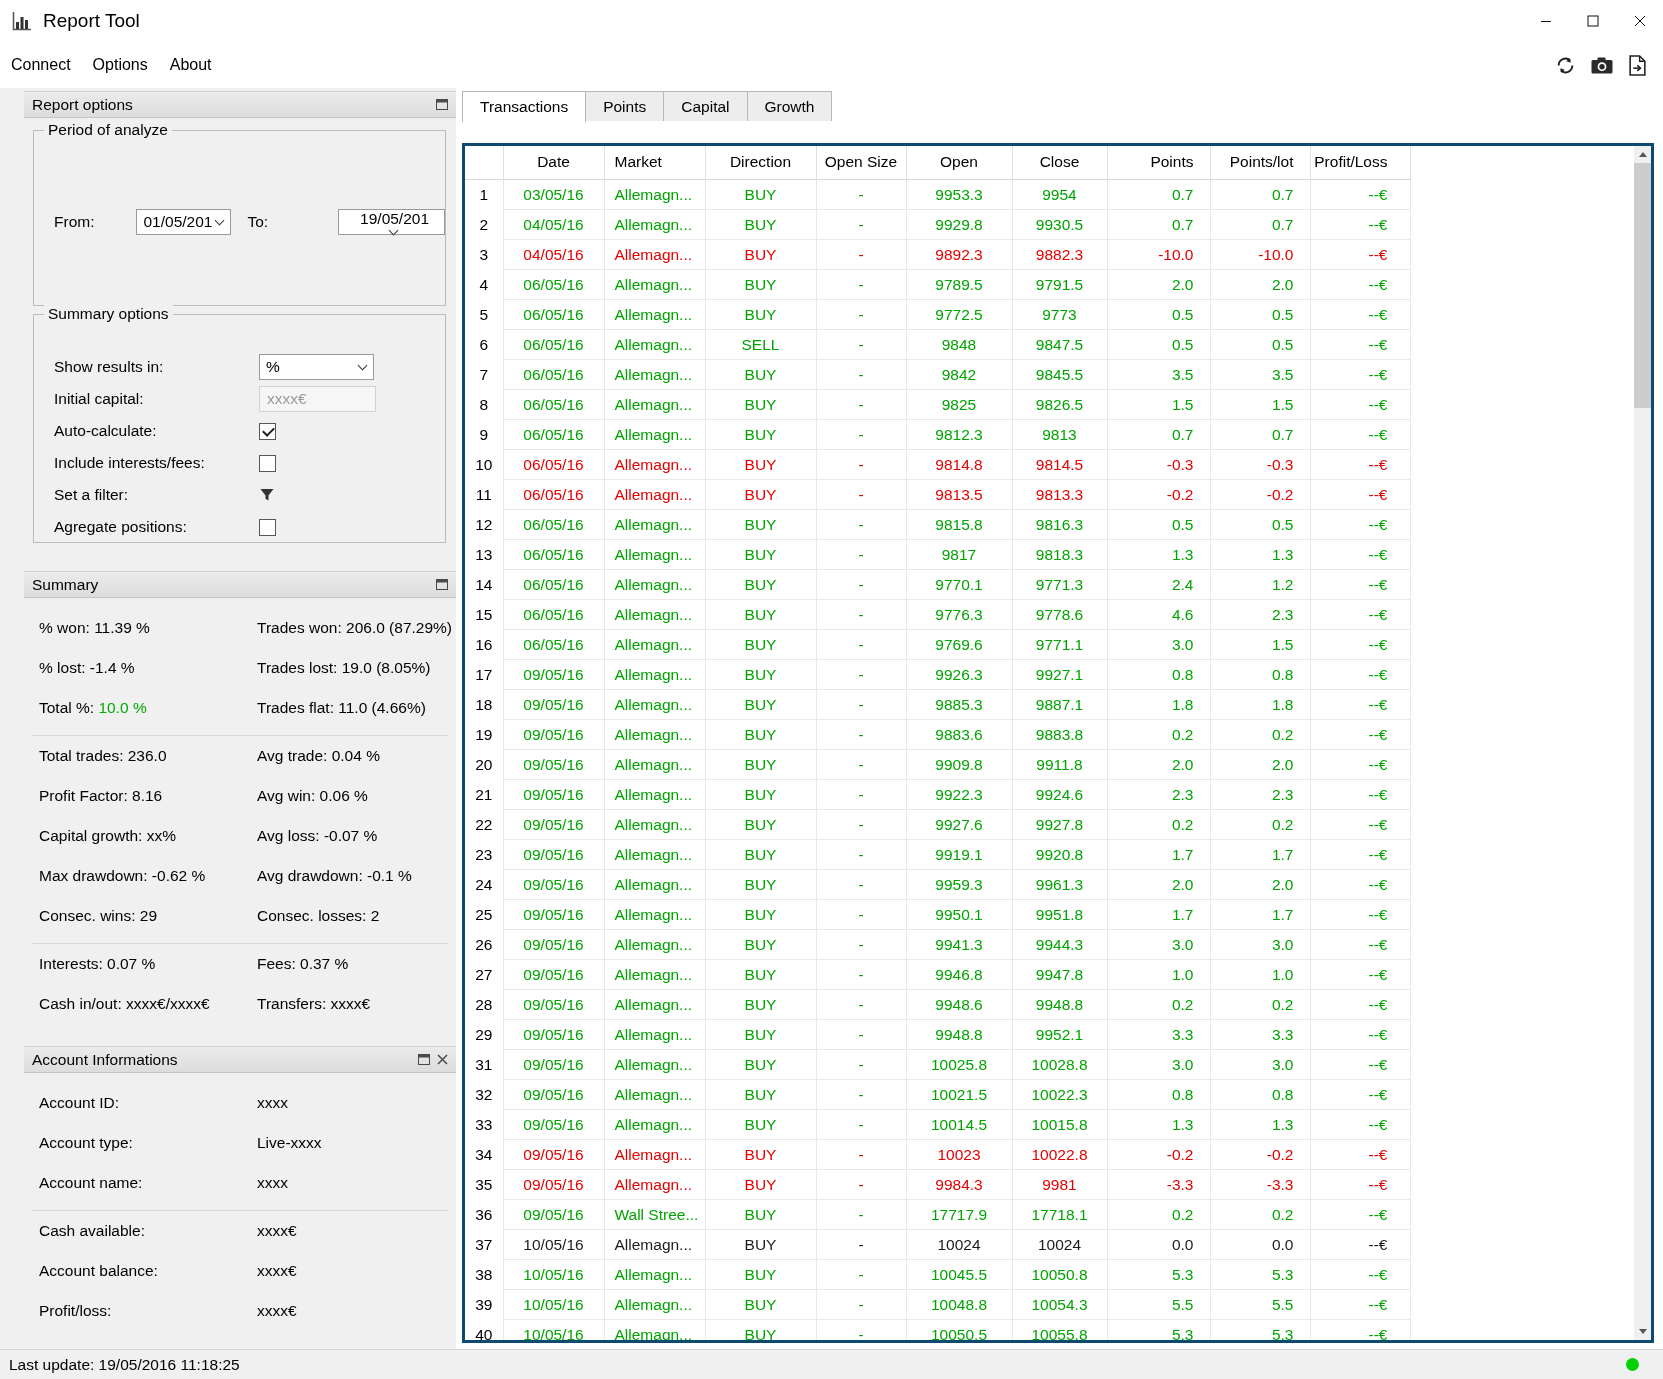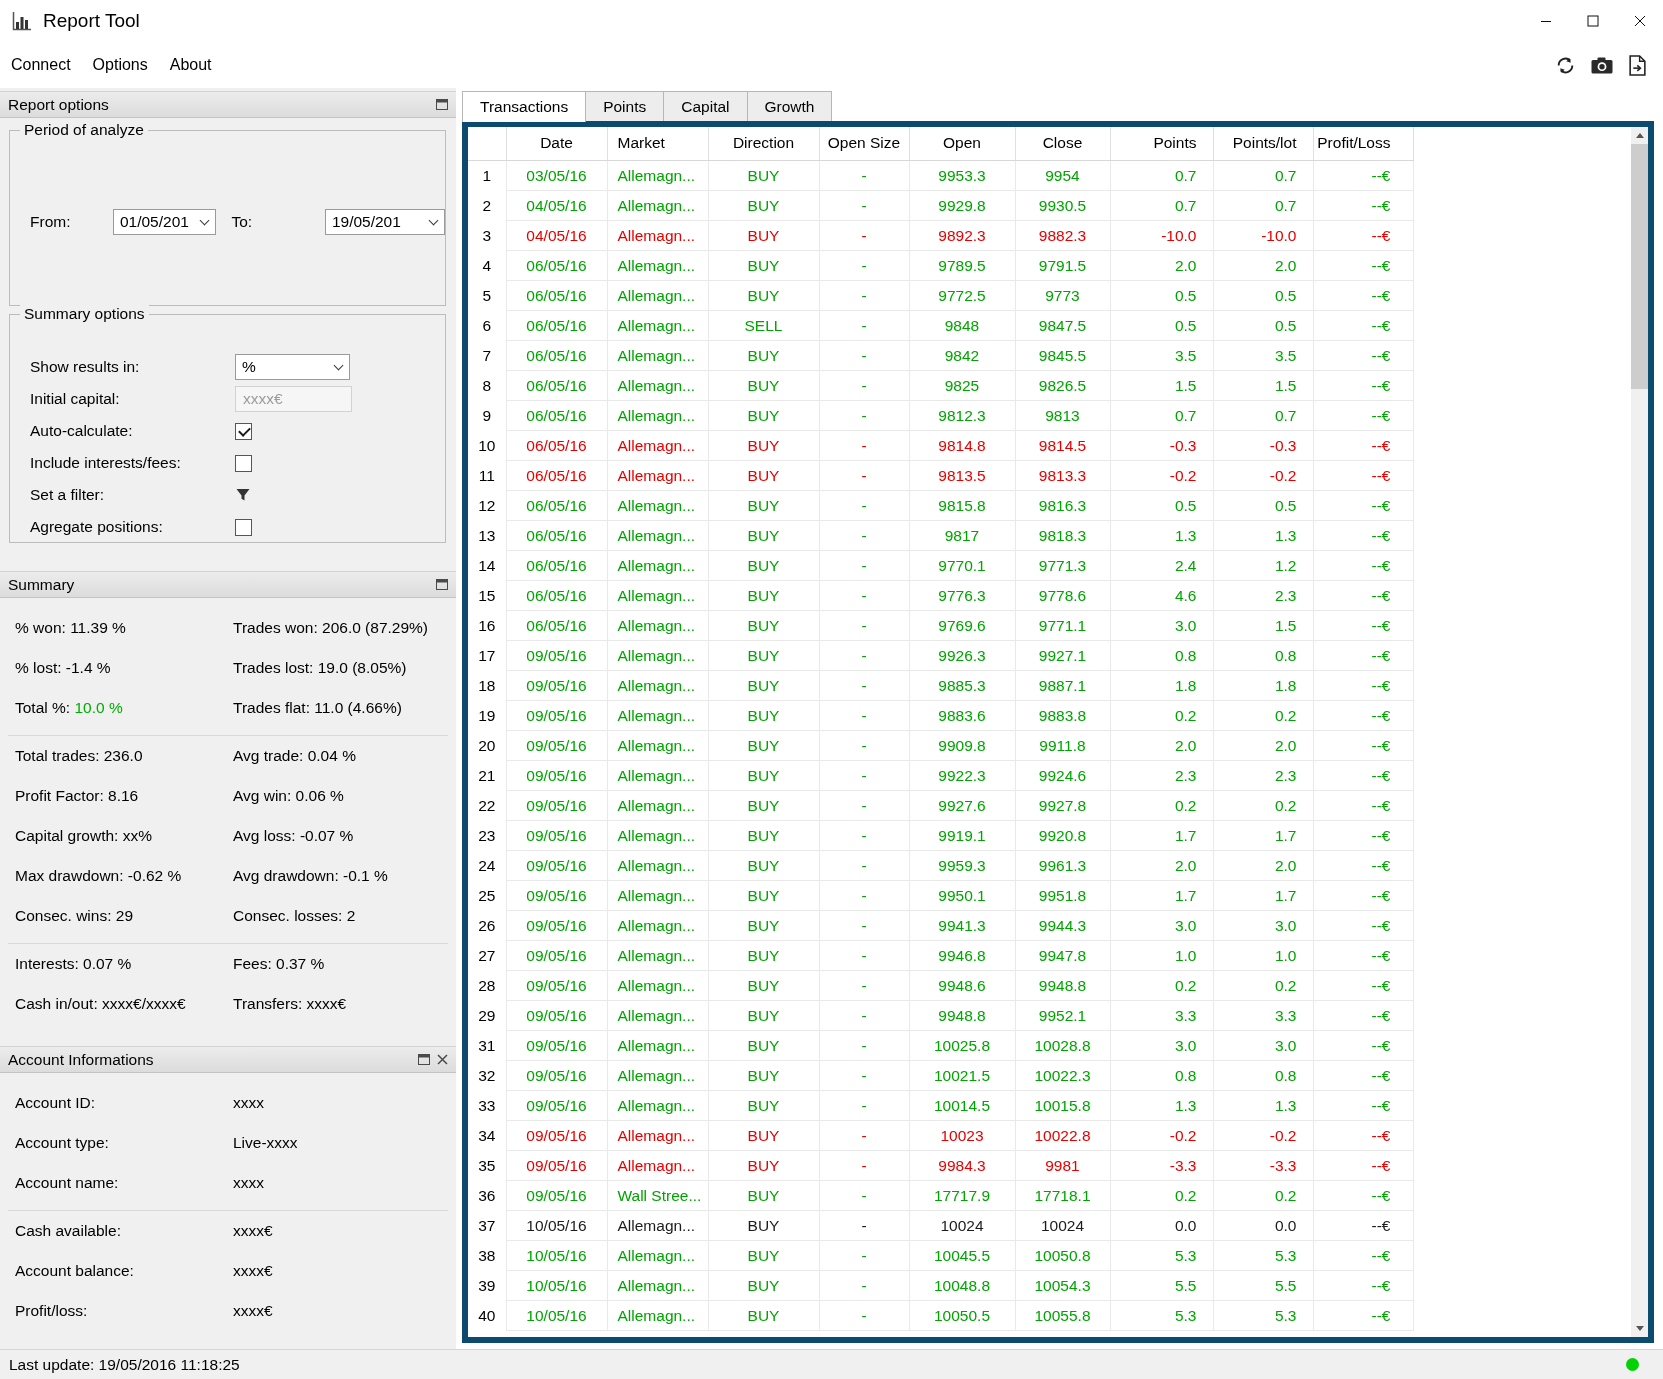--- a/index.html
+++ b/index.html
@@ -23,39 +23,39 @@
   .menubar { height:46px; flex:0 0 auto; display:flex; align-items:center; background:#fff; }
   #menu-items { display:flex; height:100%; }
   .menu-item { padding:0 11px; height:100%; display:flex; align-items:center; font-size:16px; }
   .menubar-icons { margin-left:auto; display:flex; align-items:center; gap:15px; margin-right:16px; }
   .mb-icon { display:flex; }
 
   
   .content { flex:1; display:flex; min-height:0; }
 
   
-  .left-panel { width:456px; flex:0 0 auto; background:#f0f0f0; padding-top:3px; overflow:hidden; }
+  .left-panel { width:456px; flex:0 0 auto; background:#f0f0f0; padding-top:3px; overflow:hidden;padding-left:24px; }
   .dock-header { height:27px; background:linear-gradient(#ececec,#dcdcdc); border-top:1px solid #d2d2d2;
     border-bottom:1px solid #c3c3c3; display:flex; align-items:center; padding:0 8px; }
   .dock-header .spacer { flex:1; }
   .dh-icon { display:flex; margin-left:7px; }
   .dock-header.mt28 { margin-top:28px; }
   .dock-header.mt22 { margin-top:22px; }
 
   .groupbox { position:relative; border:1px solid #bcbcbc; margin:12px 10px 0 9px; background:#f0f0f0; }
   .groupbox-title { position:absolute; top:-10px; left:10px; background:#f0f0f0; padding:0 4px; }
   .gb-period { height:176px; }
   .gb-sumopt { height:229px; margin-top:8px; }
 
   .period-row { display:flex; align-items:center; margin-top:78px; padding-left:20px; }
   .lbl-from { width:42px; }
   .lbl-to { width:24px; margin-left:16px; }
   .combo { display:flex; align-items:center; height:26px; background:#fff; border:1px solid #9a9a9a; padding-left:6px; }
   .combo-date1 { width:105px; margin-left:42px; }
-  .combo-date2 { width:123px; margin-left:70px; }
+  .combo-date2 { width:123px; margin-left:70px;flex-direction:column; }
   .combo-text { flex:1; overflow:hidden; white-space:nowrap; }
   .chev { flex:0 0 auto; width:7px; height:7px; border-right:1.5px solid #3a3a3a; border-bottom:1.5px solid #3a3a3a;
     transform:rotate(45deg); margin:-4px 7px 0 4px; }
 
   #so-rows { margin-top:36px; }
   .so-row { display:grid; grid-template-columns:205px auto; align-items:center; height:32px; padding-left:20px; }
   .so-combo { width:115px; }
   .textbox { width:117px; height:26px; border:1px solid #d2d2d2; background:#f6f6f6; color:#9b9b9b;
     display:flex; align-items:center; padding-left:7px; }
   .checkbox { position:relative; width:17px; height:17px; background:#fff; border:1px solid #565656; }
@@ -68,21 +68,21 @@
   .sum-cell { white-space:nowrap; }
   .sep { height:1px; background:#d9d9d9; margin:7px 8px 0 8px; }
   .green { color: var(--total-green); }
 
   
   .main { flex:1; display:flex; flex-direction:column; padding:3px 9px 6px 6px; min-width:0; }
   .tabbar { display:flex; height:30px; flex:0 0 auto; position:relative; z-index:2; }
   .tab { padding:0 17px; display:flex; align-items:center; border:1px solid #b6b6b6; border-bottom:none;
     background:#ededed; margin-right:-1px; }
   .tab.active { background:#fff; margin-bottom:-1px; z-index:3; }
-  .table-wrap { flex:1; border:6px solid #0c4a6e; background:#fff; display:flex; min-height:0; position:relative; z-index:1; }
+  .table-wrap { flex:1; border:3px solid #0c4a6e; background:#fff; display:flex; min-height:0; position:relative; z-index:1;margin-top:22px; }
   .table-viewport { flex:1; overflow:hidden; }
   table { border-collapse:collapse; table-layout:fixed; width:945px; font-size:15.5px; }
   thead th { height:33px; font-weight:normal; background:#fff; border-right:1px solid #e0e0e0; border-bottom:1px solid #d8d8d8; }
   tbody td { height:30px; line-height:29px; border-right:1px solid #e9e9e9; border-bottom:1px solid #e9e9e9;
     white-space:nowrap; overflow:hidden; }
   td.rownum { border-bottom:none; text-align:center; color:#000; }
   .c0 { text-align:center; }
   .c1 { text-align:left; padding-left:10px; }
   .c2,.c3,.c4,.c5 { text-align:center; }
   .c6,.c7 { text-align:right; padding-right:16px; }

